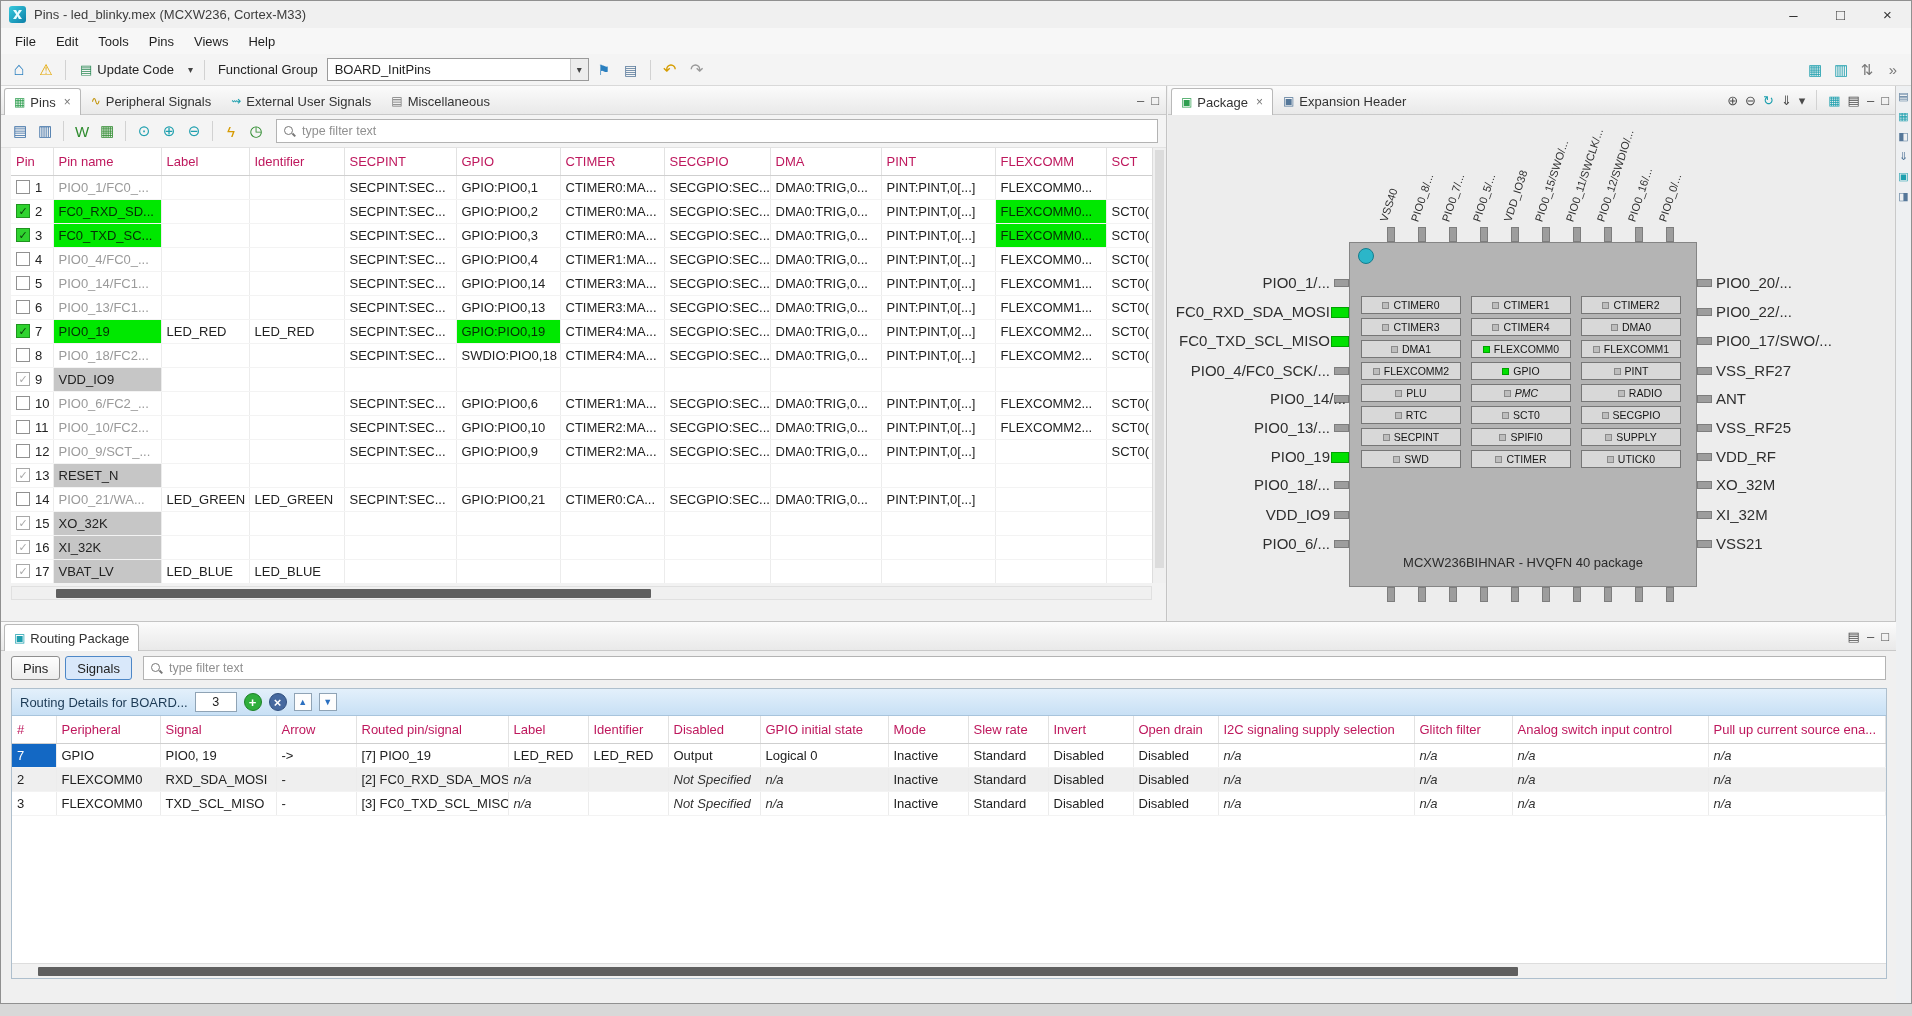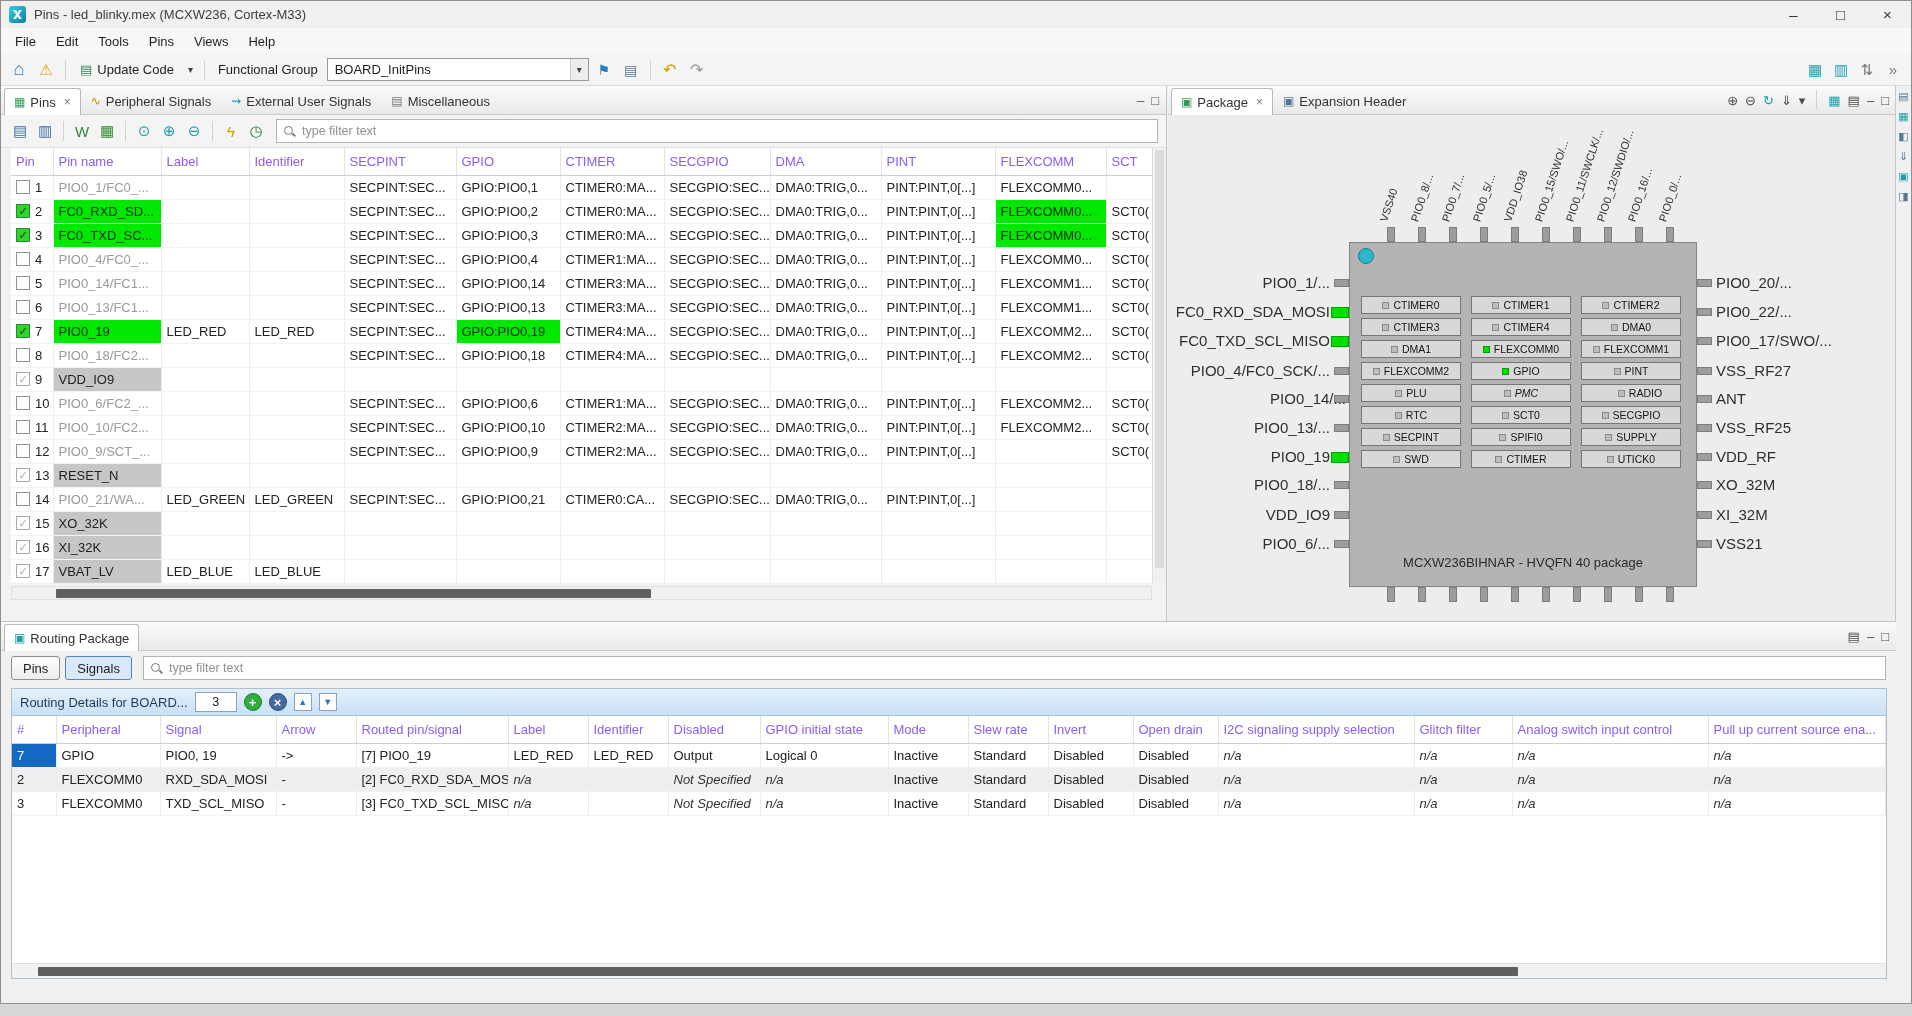--- a/index.html
+++ b/index.html
@@ -58,21 +58,21 @@
 .search-icon::after{content:"";position:absolute;left:9px;top:9px;width:4px;height:1.5px;background:#777;transform:rotate(45deg);}
 #pins-table-wrap{position:absolute;left:10px;top:62px;width:1142px;height:435px;overflow:hidden;background:#fff;}
 #pins-vscroll{position:absolute;right:0;top:62px;width:14px;height:435px;background:#f0f0f0;border-left:1px solid #ddd;}
 #pins-vscroll .vthumb{position:absolute;left:2px;right:2px;top:2px;height:418px;background:#dcdcdc;}
 #pins-hscroll{position:absolute;left:10px;right:14px;top:500px;height:14px;background:#f0f0f0;border:1px solid #e0e0e0;}
 .hthumb{position:absolute;top:2px;height:9px;background:#5f5f5f;border-radius:1px;}
 #pins-hscroll .hthumb{left:44px;width:595px;}
 
 table{border-collapse:collapse;table-layout:fixed;background:#fff;}
 #pins-table{width:1147px;}
-th{height:27px;font-weight:normal;text-align:left;padding:0 5px;font-size:13px;color:#8b5cf6;border-right:1px solid #e2e2e2;border-bottom:1px solid #cfcfcf;background:#fff;white-space:nowrap;overflow:hidden;}
+th{height:27px;font-weight:normal;text-align:left;padding:0 5px;font-size:13px;color:#be185d;border-right:1px solid #e2e2e2;border-bottom:1px solid #cfcfcf;background:#fff;white-space:nowrap;overflow:hidden;}
 td{height:24px;padding:0 5px;font-size:13px;border-right:1px solid #ececec;border-bottom:1px solid #f3f3f3;white-space:nowrap;overflow:hidden;}
 td.dim{color:#9a9a9a;}
 td.hl-green{background:#00e800;color:#062d06;}
 td.hl-gray{background:#c6c6c6;}
 .pin-cell{display:flex;align-items:center;gap:5px;}
 .cb{width:14px;height:14px;border:1px solid #919191;background:#fff;font-size:11px;line-height:12px;display:inline-flex;align-items:center;justify-content:center;flex:none;}
 .cb.green{background:#2fd32f;border-color:#1f941f;color:#0a3a0a;}
 .cb.gray{color:#a8a8a8;border-color:#a8a8a8;}
 .cb.none{color:transparent;}
 .pin-num{font-size:13px;color:#222;}
@@ -385,21 +385,21 @@
               <td>
                 <span class="pin-cell">
                   <span class="cb none"></span>
                   <span class="pin-num">8</span>
                 </span>
               </td>
               <td class="dim">PIO0_18/FC2...</td>
               <td></td>
               <td></td>
               <td>SECPINT:SEC...</td>
-              <td>GPIO:PIO0,18</td>
+              <td>SWDIO:PIO0,18</td>
               <td>CTIMER4:MA...</td>
               <td>SECGPIO:SEC...</td>
               <td>DMA0:TRIG,0...</td>
               <td>PINT:PINT,0[...]</td>
               <td>FLEXCOMM2...</td>
               <td>SCT0(</td>
             </tr>
             <tr class="pin-row">
               <td>
                 <span class="pin-cell">

